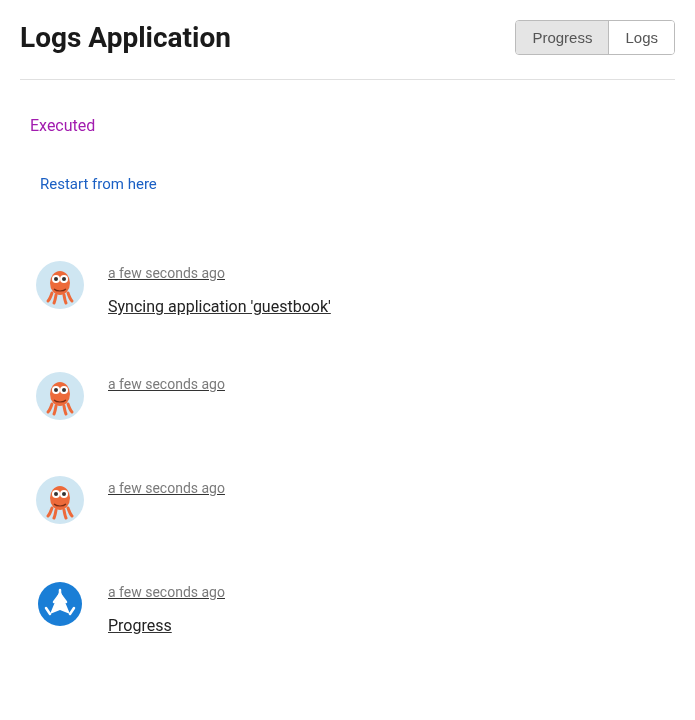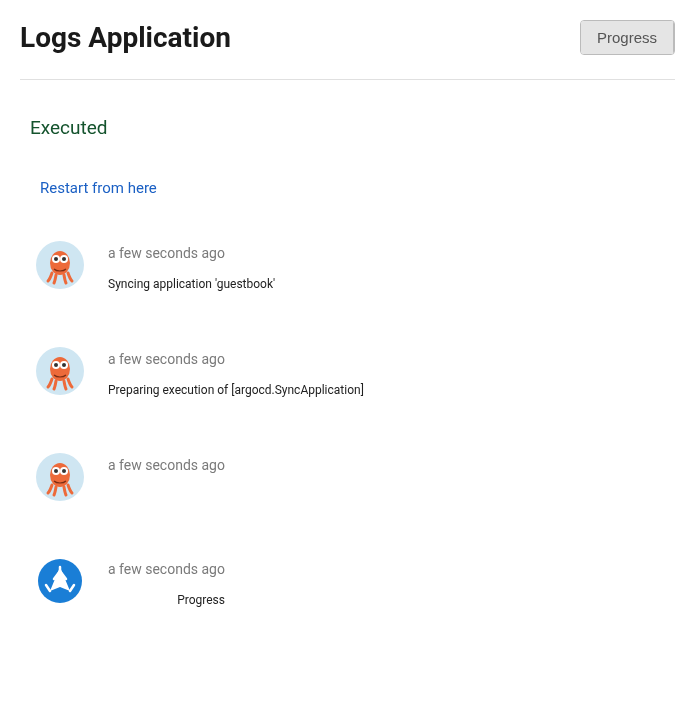--- a/index.html
+++ b/index.html
@@ -43,35 +43,36 @@
     .tab.active {
       background: #e5e5e5;
     }
     .tab:first-child {
       border-right: 1px solid #bbb;
     }
     .status-section {
       margin-top: 36px;
     }
     .status-label {
-      font-size: 19px;
-      color: #14532d;
+      font-size: 16px;
+      color: #a21caf;
       padding-left: 10px;
     }
     .restart-link {
       display: inline-block;
       margin-top: 40px;
       margin-left: 20px;
       font-size: 15px;
       color: #1b60c4;
       cursor: pointer;
     }
     .log-entries {
-      margin-top: 44px;
+      margin-top: 68px;
       padding-left: 16px;
+      text-decoration: underline;
     }
     .log-entry {
       display: flex;
       align-items: flex-start;
       gap: 24px;
       margin-bottom: 56px;
     }
     .avatar {
       width: 48px;
       height: 48px;
@@ -85,32 +86,32 @@
       display: flex;
       flex-direction: column;
       gap: 16px;
       padding-top: 4px;
     }
     .log-time {
       font-size: 14px;
       color: #7a7a7a;
     }
     .log-message {
-      font-size: 12px;
+      font-size: 16px;
       color: #222;
-      text-align: right;
     }
   </style>
 </head>
 <body>
 
 <div class="header">
   <h1 class="title">Logs Application</h1>
   <div class="tabs">
     <button class="tab active">Progress</button>
+    <button class="tab">Logs</button>
   </div>
 </div>
 
 <div class="status-section">
   <div class="status-label">Executed</div>
   <a class="restart-link">Restart from here</a>
 </div>
 
 <div class="log-entries">
 
@@ -141,21 +142,20 @@
         <circle cx="20" cy="18" r="4" fill="#fff"></circle>
         <circle cx="28" cy="18" r="4" fill="#fff"></circle>
         <circle cx="20" cy="18" r="2" fill="#333"></circle>
         <circle cx="28" cy="18" r="2" fill="#333"></circle>
         <path d="M18 28 Q20 30 24 30 Q28 30 30 28" stroke="#7a2e15" stroke-width="1.2" fill="none"></path>
         <path d="M16 32 Q14 38 12 40 M20 34 Q19 40 18 42 M28 34 Q29 40 30 42 M32 32 Q34 38 36 40" stroke="#ed6a3a" stroke-width="3" fill="none" stroke-linecap="round"></path>
       </svg>
     </div>
     <div class="log-content">
       <span class="log-time">a few seconds ago</span>
-      <span class="log-message">Preparing execution of [argocd.SyncApplication]</span>
     </div>
   </div>
 
   <div class="log-entry">
     <div class="avatar">
       <svg viewBox="0 0 48 48" width="48" height="48">
         <circle cx="24" cy="24" r="24" fill="#cfe6f2"></circle>
         <ellipse cx="24" cy="22" rx="10" ry="12" fill="#ed6a3a"></ellipse>
         <circle cx="20" cy="18" r="4" fill="#fff"></circle>
         <circle cx="28" cy="18" r="4" fill="#fff"></circle>

